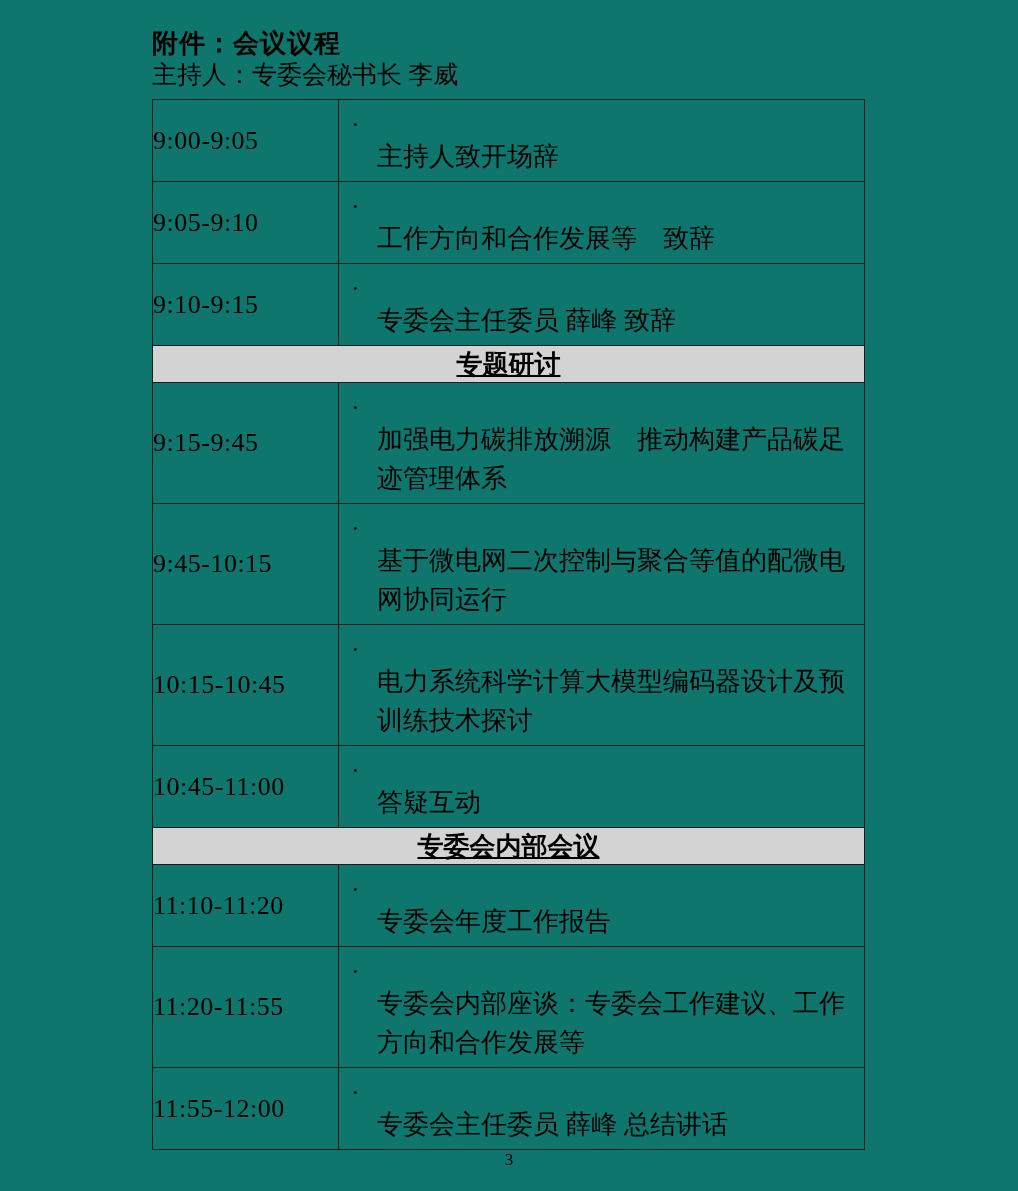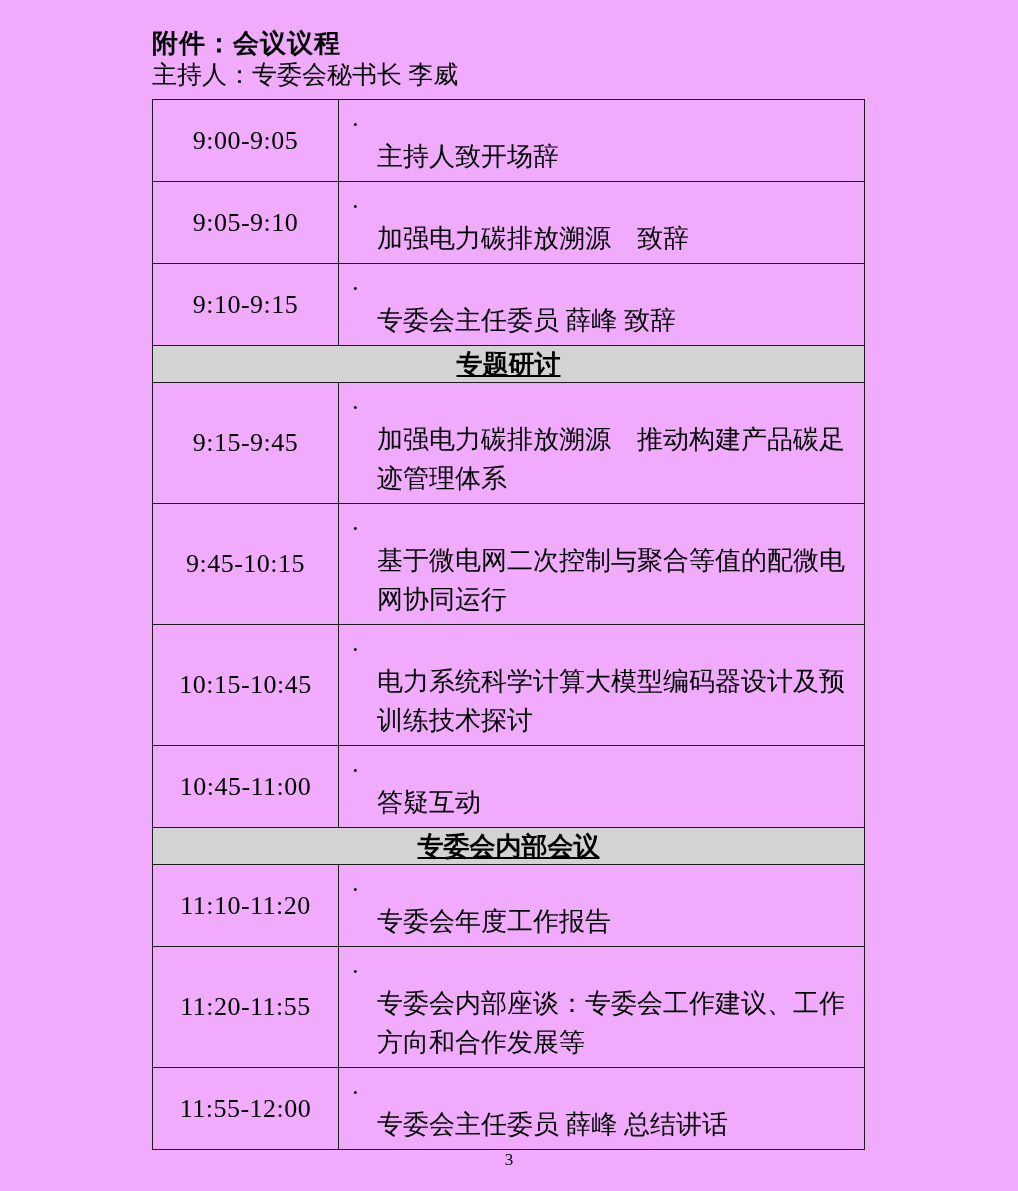--- a/index.html
+++ b/index.html
@@ -1,21 +1,21 @@
 <!DOCTYPE html>
 <html><head>
 <meta charset="utf-8">
 <style>
   * { margin: 0; padding: 0; box-sizing: border-box; }
   html, body { background: #ffffff; }
   .page {
     position: relative;
     width: 1018px;
     height: 1191px;
-    background: #f0abfc;
+    background: #0f766e;
     font-family: "Liberation Serif", "DejaVu Serif", serif;
     color: #000000;
     overflow: hidden;
   }
   .content {
     padding: 28px 0 0 152px;
   }
   .doc-title {
     font-size: 26px;
     font-weight: bold;
@@ -30,21 +30,20 @@
     margin-top: 9px;
     border-collapse: collapse;
     table-layout: fixed;
     width: 713px;
   }
   table.agenda-table td {
     border: 1px solid #1c1c1c;
   }
   .time-cell {
     width: 186px;
-    text-align: center;
     vertical-align: middle;
     font-size: 26px;
     letter-spacing: 0.5px;
   }
   .item-cell {
     vertical-align: middle;
     padding: 5px 8px 5px 10px;
   }
   .cell-flex { display: flex; align-items: flex-start; }
   .bullet {
@@ -102,21 +101,21 @@
               <span class="item-text">主持人致开场辞</span>
             </div>
           </td>
         </tr>
 
         <tr class="r-single">
           <td class="time-cell">9:05-9:10</td>
           <td class="item-cell">
             <div class="cell-flex">
               <span class="bullet">·</span>
-              <span class="item-text">加强电力碳排放溯源　致辞</span>
+              <span class="item-text">工作方向和合作发展等　致辞</span>
             </div>
           </td>
         </tr>
 
         <tr class="r-single">
           <td class="time-cell">9:10-9:15</td>
           <td class="item-cell">
             <div class="cell-flex">
               <span class="bullet">·</span>
               <span class="item-text">专委会主任委员 薛峰 致辞</span>

